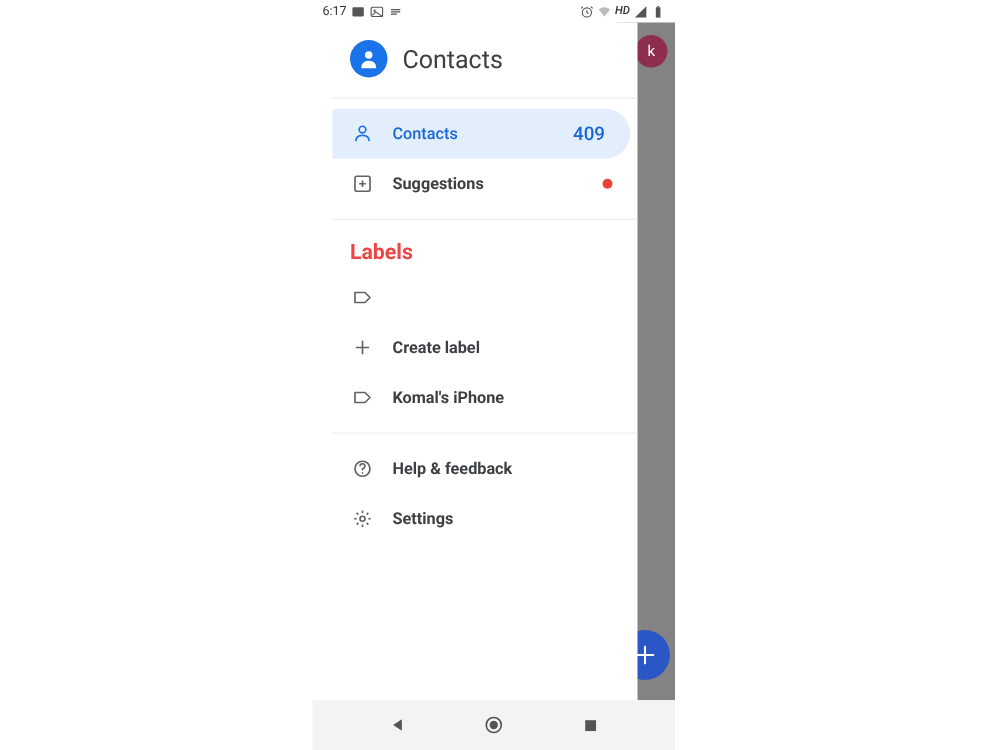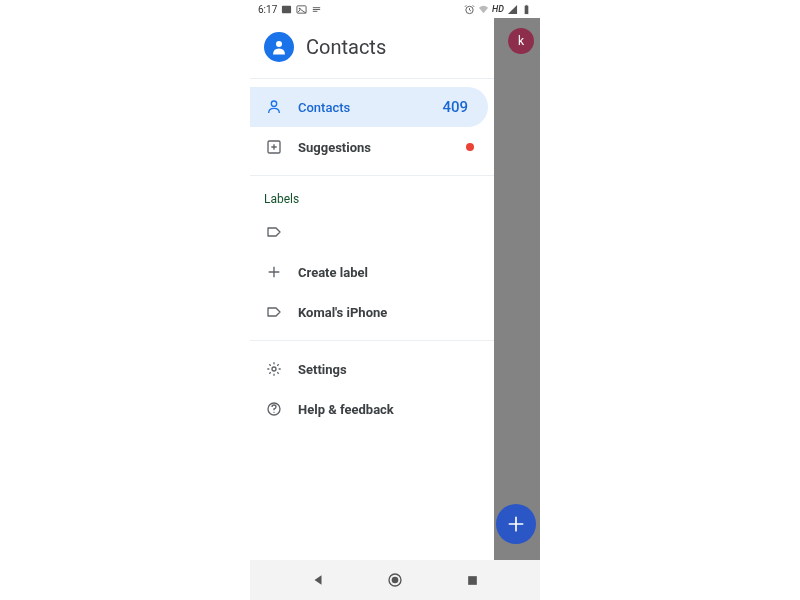--- a/index.html
+++ b/index.html
@@ -64,21 +64,21 @@
       border-radius: 50%;
       background: #2a56c6;
       display: flex;
       align-items: center;
       justify-content: center;
       z-index: 2;
     }
     .drawer {
       position: absolute;
       top: 18px;
-      left: 0;
+      left: 16px;
       width: 244px;
       height: 542px;
       background: #fff;
       z-index: 3;
     }
     .drawer-header {
       display: flex;
       align-items: center;
       gap: 12px;
       padding: 14px 14px 16px 14px;
@@ -135,23 +135,24 @@
       margin-right: 6px;
     }
     .red-dot {
       width: 8px;
       height: 8px;
       border-radius: 50%;
       background: #ea4335;
       margin-right: 6px;
     }
     .section-label {
-      font-size: 12px;
-      color: #14532d;
+      font-size: 17px;
+      color: #ef4444;
       padding: 8px 14px 6px;
+      font-weight: bold;
     }
     .system-nav {
       position: absolute;
       bottom: 0;
       left: 0;
       width: 290px;
       height: 40px;
       background: #f3f3f3;
       display: flex;
       align-items: center;
@@ -271,35 +272,35 @@
             </svg>
         </div>
         <div class="nav-label">Komal's iPhone</div>
       </div>
     </div>
 
     <div class="nav-section">
       <div class="nav-item">
         <div class="nav-icon">
           <svg width="16" height="16" viewBox="0 0 24 24">
-              <circle cx="12" cy="12" r="3" fill="none" stroke="currentColor" stroke-width="2"></circle>
-              <path d="M12 2 L12 5 M12 19 L12 22 M2 12 L5 12 M19 12 L22 12 M5 5 L7 7 M17 17 L19 19 M5 19 L7 17 M17 7 L19 5" stroke="currentColor" stroke-width="2"></path>
-            </svg>
-        </div>
-        <div class="nav-label">Settings</div>
-      </div>
-      <div class="nav-item">
-        <div class="nav-icon">
-          <svg width="16" height="16" viewBox="0 0 24 24">
               <circle cx="12" cy="12" r="9" fill="none" stroke="currentColor" stroke-width="2"></circle>
               <path d="M9 9 Q9 6 12 6 Q15 6 15 9 Q15 11 12 12 L12 14" fill="none" stroke="currentColor" stroke-width="2"></path>
               <circle cx="12" cy="17" r="1" fill="currentColor"></circle>
             </svg>
         </div>
         <div class="nav-label">Help &amp; feedback</div>
+      </div>
+      <div class="nav-item">
+        <div class="nav-icon">
+          <svg width="16" height="16" viewBox="0 0 24 24">
+              <circle cx="12" cy="12" r="3" fill="none" stroke="currentColor" stroke-width="2"></circle>
+              <path d="M12 2 L12 5 M12 19 L12 22 M2 12 L5 12 M19 12 L22 12 M5 5 L7 7 M17 17 L19 19 M5 19 L7 17 M17 7 L19 5" stroke="currentColor" stroke-width="2"></path>
+            </svg>
+        </div>
+        <div class="nav-label">Settings</div>
       </div>
     </div>
   </div>
 
   <div class="system-nav">
     <div class="sys-nav-btn">
       <svg width="14" height="14" viewBox="0 0 24 24">
           <path d="M18 4 L6 12 L18 20 Z" fill="#555"></path>
         </svg>
     </div>

